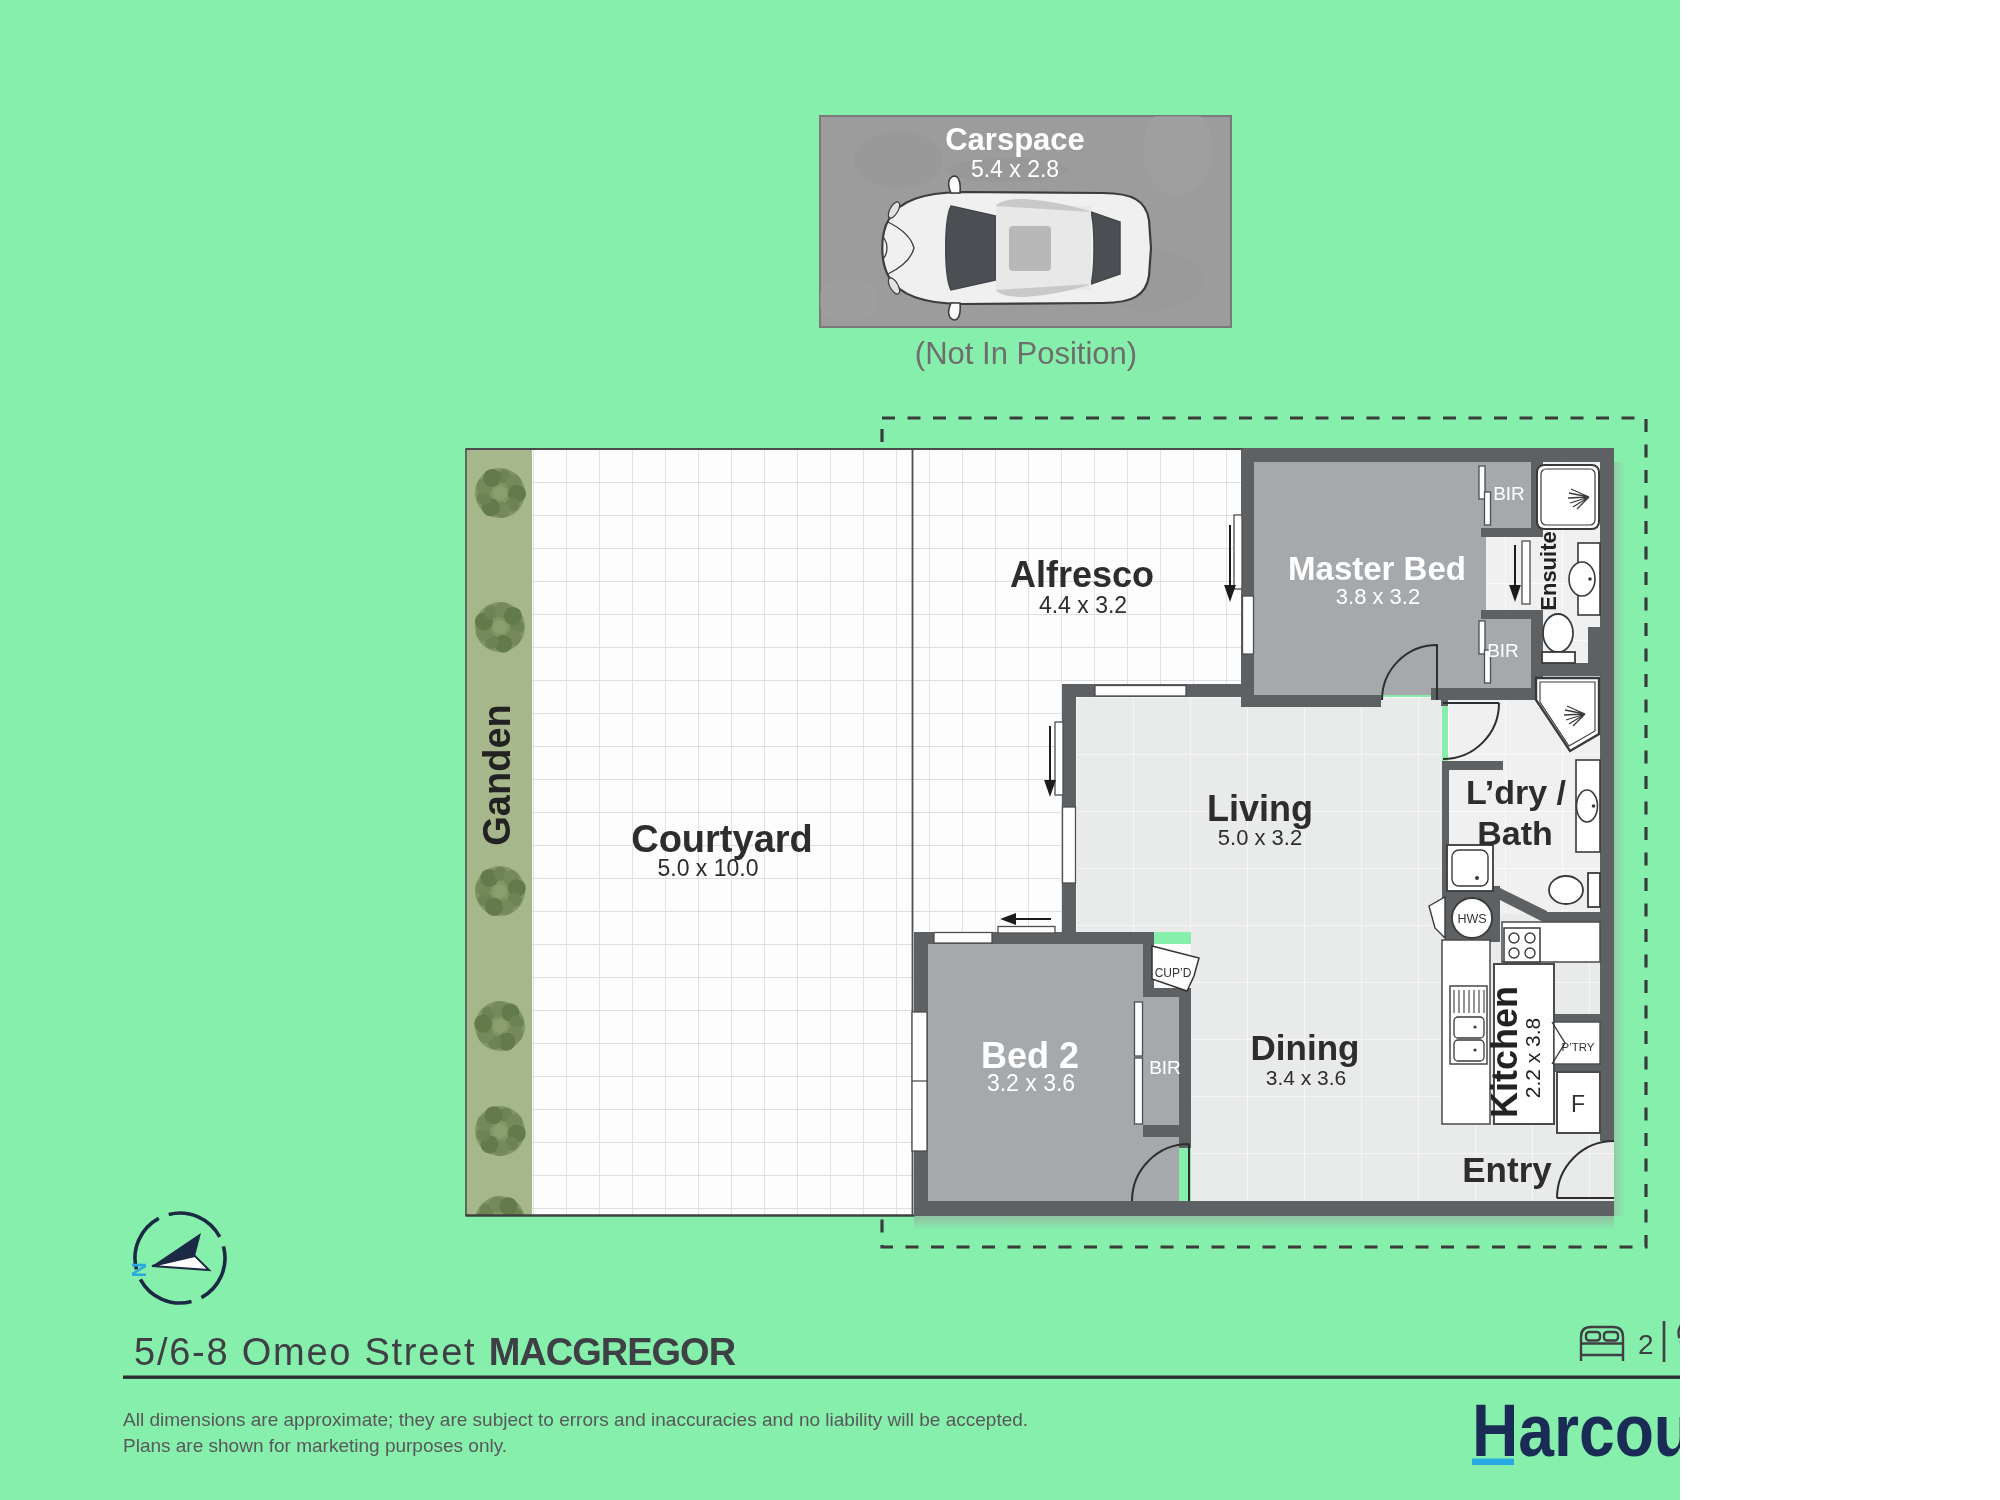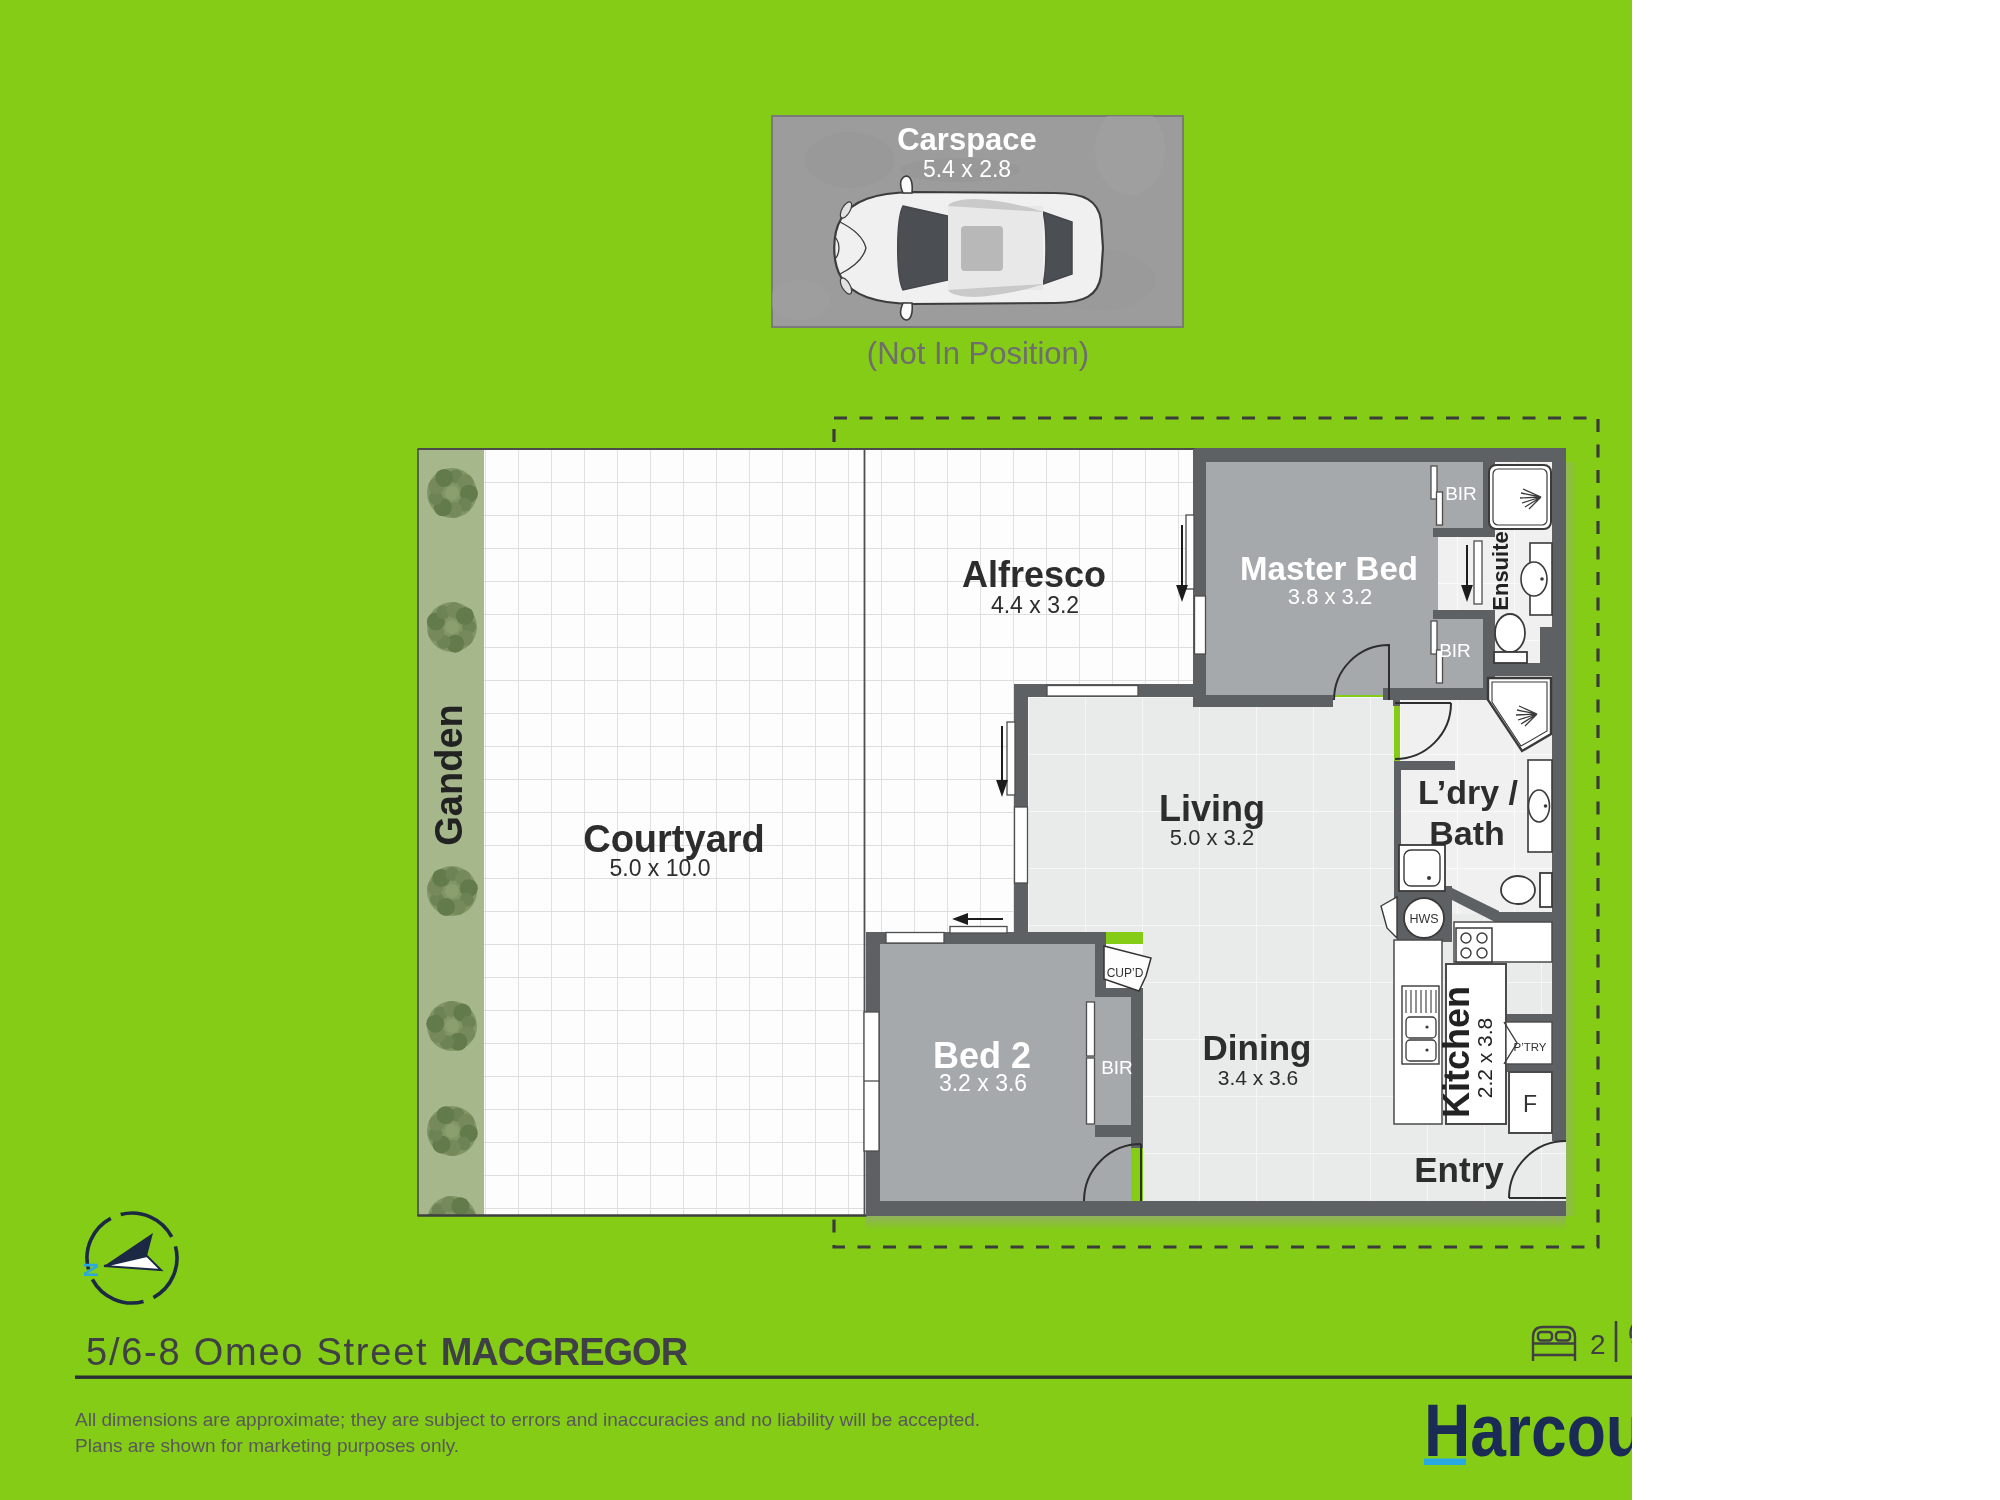--- a/index.html
+++ b/index.html
@@ -1,17 +1,17 @@
 <!DOCTYPE html>
 <html><head>
 <meta charset="utf-8">
 <style>
 html,body{margin:0;padding:0;background:#ffffff;}
 *{font-family:"Liberation Sans",sans-serif;}
-#page{position:relative;width:1632px;height:1500px;background:#84cc16;overflow:hidden;}
+#page{position:relative;width:1632px;height:1500px;background:#86efac;overflow:hidden;padding-left:48px;}
 </style>
 </head>
 <body>
 <div id="page">
 <svg width="2000" height="1500" viewBox="0 0 2000 1500">
 <defs>
 <pattern id="gridW" width="33" height="33" patternUnits="userSpaceOnUse" x="419" y="449">
   <rect width="33" height="33" fill="#fdfdfd"></rect>
   <path d="M 33 0 L 0 0 0 33" fill="none" stroke="#dedede" stroke-width="1.8"></path>
 </pattern>

